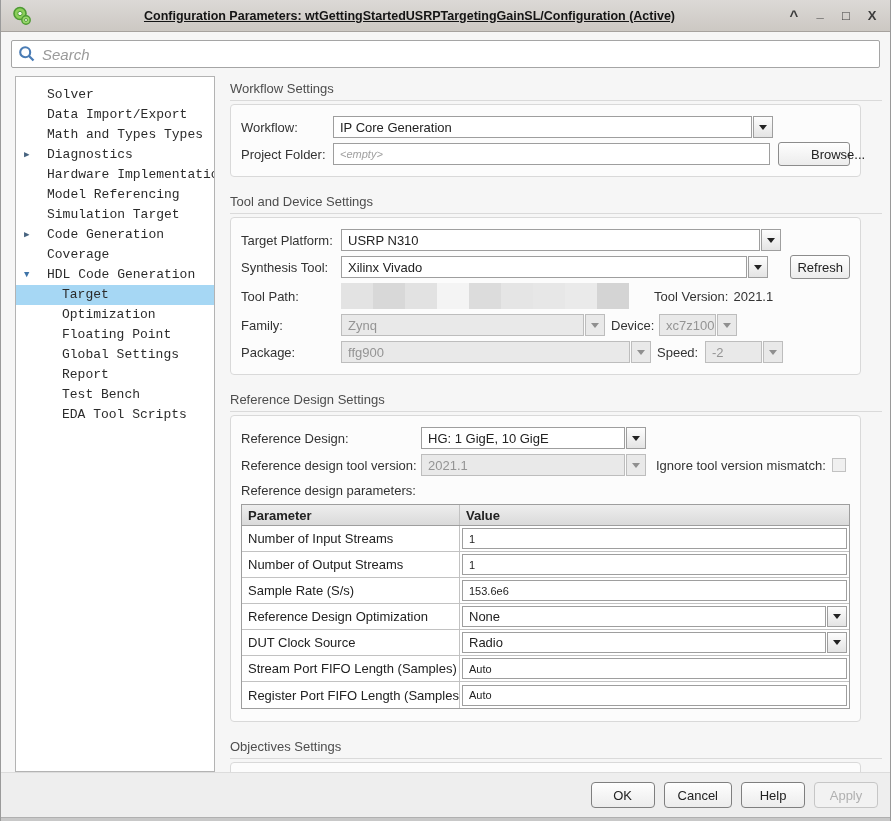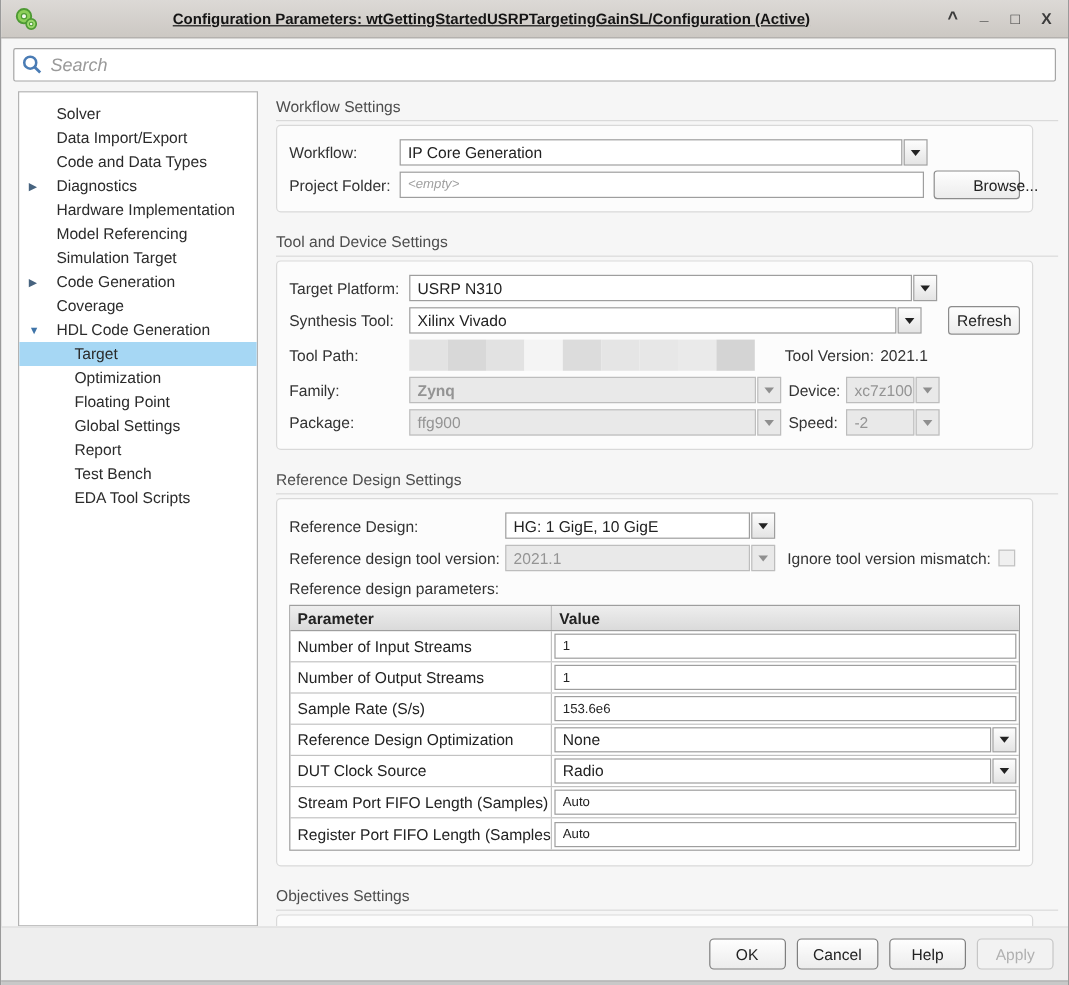--- a/index.html
+++ b/index.html
@@ -29,21 +29,21 @@
                   font-family:"Liberation Sans","DejaVu Sans",sans-serif; }
   .search-input::placeholder { font-style:italic; color:#9a9a9a; }
 
   
   .content { flex:1 1 auto; display:flex; padding:2px 8px 0 14px; overflow:hidden; }
 
   
   .sidebar { width:200px; flex:0 0 200px; background:#fff; border:1px solid #b3b3b3;
              padding:8px 0; overflow:hidden; height:696px; }
   .tree-item { position:relative; height:20px; line-height:20px; padding-left:31px;
-               white-space:nowrap; color:#2b2b2b; cursor:default; }
+               white-space:nowrap; color:#2b2b2b; cursor:default;font-family:Liberation Mono, monospace; }
   .tree-item.lvl1 { padding-left:46px; }
   .tree-item.selected { background:#a6d7f4; }
   .tw { position:absolute; left:8px; top:0; width:14px; font-size:9px; }
   .tw.collapsed::before { content:"▶"; color:#47637f; }
   .tw.expanded::before { content:"▼"; color:#3f74a8; }
 
   
   .main { flex:1 1 auto; padding-left:15px; overflow:hidden; }
   .section-title { font-size:13px; color:#4d4d4d; padding:5px 0 4px;
                    border-bottom:1px solid #dadada; }
@@ -132,21 +132,21 @@
       </svg>
       <input class="search-input" type="text" placeholder="Search" style="">
     </div>
   </div>
 
   <div class="content">
 
     <div class="sidebar">
       <div class="tree-item"><span>Solver</span></div>
       <div class="tree-item"><span>Data Import/Export</span></div>
-      <div class="tree-item"><span>Code and Data Types</span></div>
+      <div class="tree-item"><span>Math and Types Types</span></div>
       <div class="tree-item"><span class="tw collapsed"></span><span>Diagnostics</span></div>
       <div class="tree-item"><span>Hardware Implementation</span></div>
       <div class="tree-item"><span>Model Referencing</span></div>
       <div class="tree-item"><span>Simulation Target</span></div>
       <div class="tree-item"><span class="tw collapsed"></span><span>Code Generation</span></div>
       <div class="tree-item"><span>Coverage</span></div>
       <div class="tree-item"><span class="tw expanded"></span><span>HDL Code Generation</span></div>
       <div class="tree-item lvl1 selected"><span>Target</span></div>
       <div class="tree-item lvl1"><span>Optimization</span></div>
       <div class="tree-item lvl1"><span>Floating Point</span></div>
@@ -208,21 +208,21 @@
               <span style="background:#e5e5e5"></span>
             <span style="background:#e7e7e7"></span>
               <span style="background:#eaeaea"></span>
             <span style="background:#d4d4d4"></span>
           </div>
           <span class="lab" style="margin-left:25px;">Tool Version:</span>
           <span class="lab" style="margin-left:5px;">2021.1</span>
         </div>
         <div class="row">
           <span class="lab w100">Family:</span>
-          <div class="combo disabled" style="width:310px;font-weight:bold;">
+          <div class="combo disabled" style="width:264px;">
             <div class="combo-field">Zynq</div>
             <div class="combo-btn">
                 <span class="tri"></span>
               </div>
           </div>
           <span class="lab mid">Device:</span>
           <div class="combo disabled" style="width:78px;">
             <div class="combo-field">xc7z100</div>
             <div class="combo-btn">
                 <span class="tri"></span>

